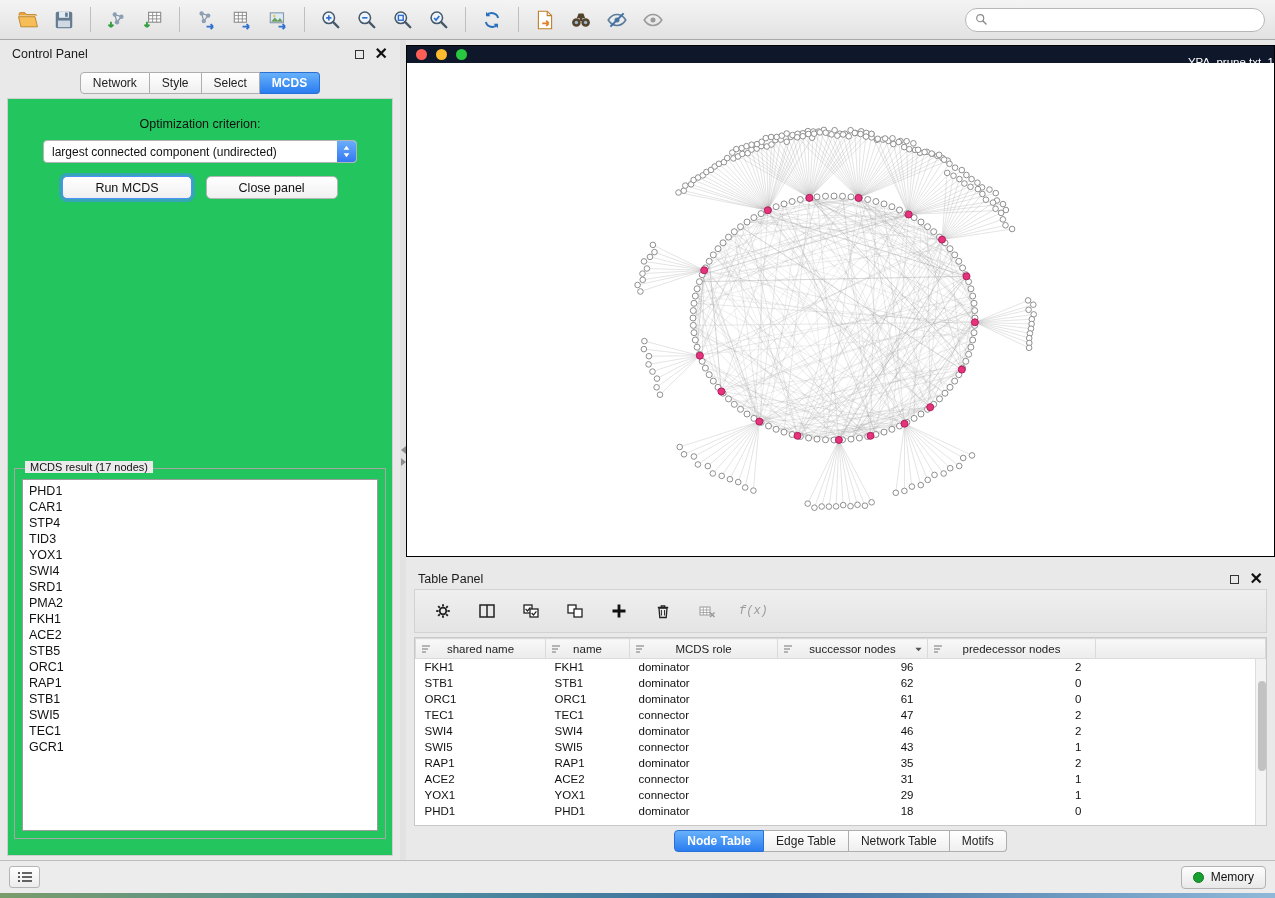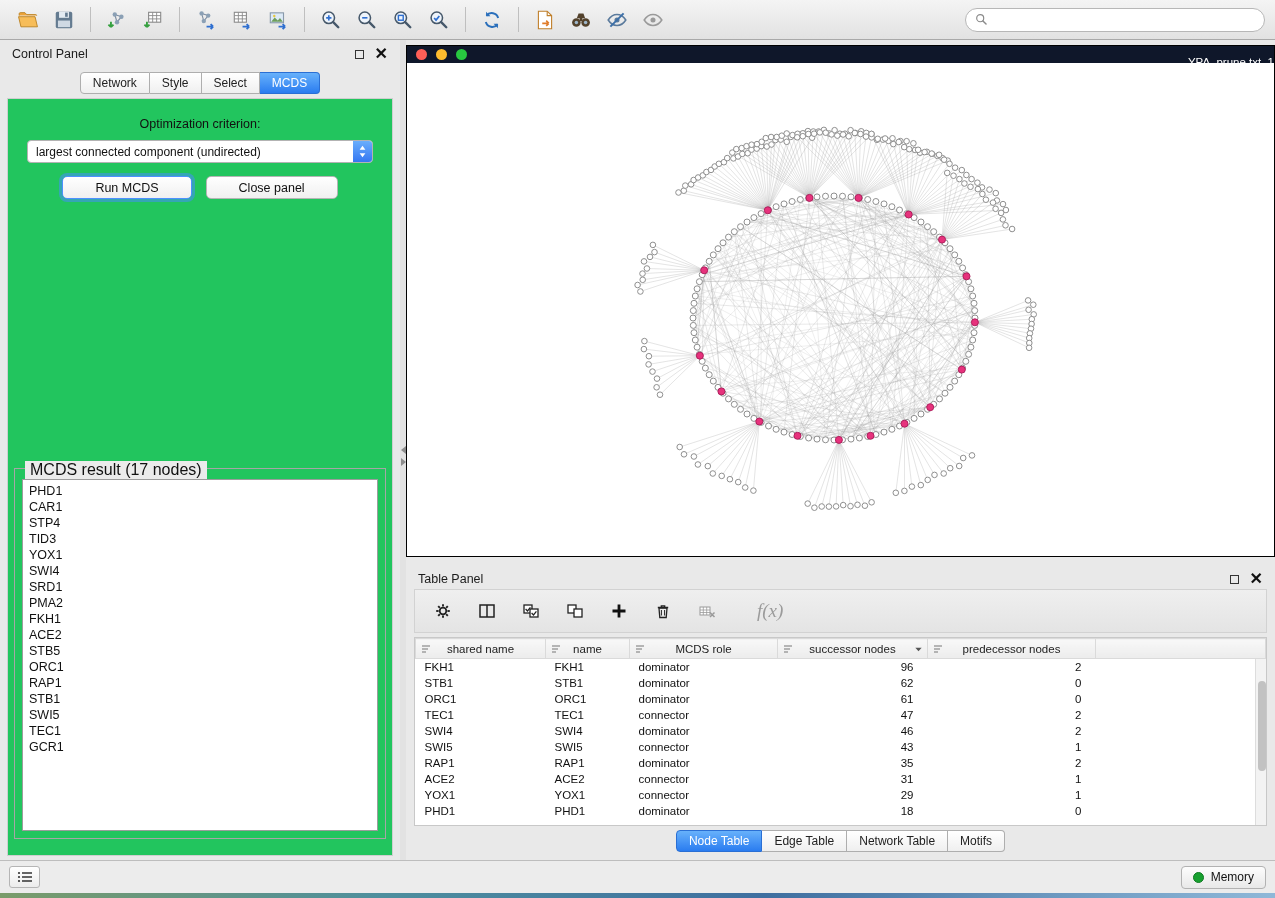--- a/index.html
+++ b/index.html
@@ -28,34 +28,34 @@
   .control-panel { position:absolute; top:0; left:0; width:400px; bottom:0; background:#e9e9e9; }
   .panel-header { height:28px; display:flex; align-items:center; padding:0 12px; font-size:12.5px; color:#1b1b1b; }
   .panel-header .spacer { flex:1; }
   .float-box { width:9px; height:9px; border:1.5px solid #333; margin-right:11px; }
   .close-x { font-size:16px; font-weight:bold; color:#111; line-height:10px; }
   .cp-tabs { position:absolute; top:32px; left:0; right:0; display:flex; justify-content:center; z-index:2; }
   .seg-btn { background:linear-gradient(#ffffff,#efefef); border:1px solid #aeaeae; border-left-width:0;
     padding:3px 12px; font-size:12px; color:#222; white-space:nowrap; }
   .seg-btn:first-child { border-left-width:1px; border-radius:4px 0 0 4px; }
   .seg-btn:last-child { border-radius:0 4px 4px 0; }
-  .seg-btn.active { background:linear-gradient(#67b1fb,#2a7cf0); color:#fff; border-color:#2a6fd4; font-weight:normal; }
+  .seg-btn.active { background:linear-gradient(#67b1fb,#2a7cf0); color:#fff; border-color:#2a6fd4; font-weight:bold; }
   .cp-body { position:absolute; top:58px; left:7px; right:7px; bottom:4px; background:#22c55e; border:1px solid #cfcfcf; }
   .opt-label { margin-top:18px; text-align:center; font-size:12.5px; color:#111; }
-  .dropdown { margin:9px auto 0; width:346px; height:23px; background:#fff; border:1px solid #b3b3b3;
+  .dropdown { margin:9px auto 0; width:314px; height:23px; background:#fff; border:1px solid #b3b3b3;
     border-radius:4px; display:flex; align-items:center; overflow:hidden; }
   .dropdown .dd-text { flex:1; font-size:12px; padding-left:8px; color:#111; white-space:nowrap; }
   .dd-cap { width:19px; height:100%; background:linear-gradient(#6aaefc,#3577f2); display:flex; align-items:center; justify-content:center; }
   .dd-cap svg { width:9px; height:15px; }
   .btn-row { margin-top:13px; display:flex; justify-content:center; gap:14px; }
   .btn { height:23px; padding:0 32px; background:linear-gradient(#ffffff,#f0f0f0); border:1px solid #b5b5b5;
     border-radius:5px; font-size:12.5px; color:#111; font-family:"Liberation Sans",sans-serif; }
   .btn.focused { box-shadow:0 0 0 3px rgba(70,140,254,.55); border-color:#4d90fe; }
   .groupbox { position:absolute; left:6px; right:6px; top:369px; bottom:16px; border:1px solid #a6a6a6; }
-  .legend { position:absolute; top:-8px; left:10px; background:#ebebeb; padding:0 5px; font-size:16px; color:#111; }
+  .legend { position:absolute; top:-8px; left:10px; background:#ebebeb; padding:0 5px; font-size:11px; color:#111; }
   .mcds-list { position:absolute; top:10px; left:7px; right:7px; bottom:7px; background:#fff;
     border:1px solid #9c9c9c; font-size:12.5px; overflow:hidden; padding:3px 0 0 6px; }
   .mcds-item { height:16px; line-height:16px; color:#111; }
 
   
   .splitter { position:absolute; left:400px; top:0; bottom:0; width:6px; background:#e2e2e2; cursor:col-resize; }
   .split-handle { position:absolute; top:406px; left:0; width:6px; height:22px; display:flex; flex-direction:column; align-items:center; gap:4px; }
   .tri-l { width:0; height:0; border-top:4px solid transparent; border-bottom:4px solid transparent; border-right:5px solid #8d8d8d; }
   .tri-r { width:0; height:0; border-top:4px solid transparent; border-bottom:4px solid transparent; border-left:5px solid #8d8d8d; }
 
@@ -69,21 +69,21 @@
   .net-title { color:#fff; font-size:11.5px; }
   .net-canvas { position:absolute; top:17px; left:0; right:0; bottom:0; background:#fff; }
   .net-canvas svg { width:100%; height:100%; display:block; }
 
   
   .table-panel { position:absolute; left:0; right:0; top:525px; bottom:0; background:#e9e9e9; }
   .tp-toolbar { position:absolute; top:24px; left:8px; right:8px; height:44px; background:linear-gradient(#efefef,#e4e4e4);
     border:1px solid #d2d2d2; display:flex; align-items:center; gap:20px; padding:0 16px; }
   .tp-toolbar .ticon { width:24px; height:24px; display:flex; align-items:center; justify-content:center; }
   .tp-toolbar svg { width:20px; height:20px; }
-  .fx { font-family:Liberation Serif, serif; font-style:italic; font-size:19px; color:#9b9b9b;margin-left:18px; }
+  .fx { font-family:Liberation Mono, monospace; font-style:italic; font-size:12px; color:#9b9b9b; }
   .table-wrap { position:absolute; top:72px; left:8px; right:8px; bottom:34px; background:#fff; border:1px solid #c8c8c8; overflow:hidden; }
   table.node-table { border-collapse:collapse; table-layout:fixed; width:100%; font-size:11.5px; }
   .node-table th { background:linear-gradient(#f8f8f8,#ececec); border:1px solid #dadada; height:20px;
     font-weight:normal; color:#222; position:relative; text-align:center; overflow:hidden; white-space:nowrap; }
   .col-icon { position:absolute; left:5px; top:5px; width:10px; height:10px; }
   .col-menu { position:absolute; right:4px; top:6px; width:9px; height:9px; }
   .node-table td { height:16px; padding:0 9px; color:#111; white-space:nowrap; overflow:hidden; }
   .node-table td.num { text-align:right; padding-right:14px; }
   .vscroll { position:absolute; top:21px; right:0; bottom:0; width:11px; background:#f3f3f3; border-left:1px solid #ddd; }
   .vthumb { position:absolute; top:22px; left:1.5px; width:8px; height:90px; background:#c2c2c2; border-radius:4px; }

